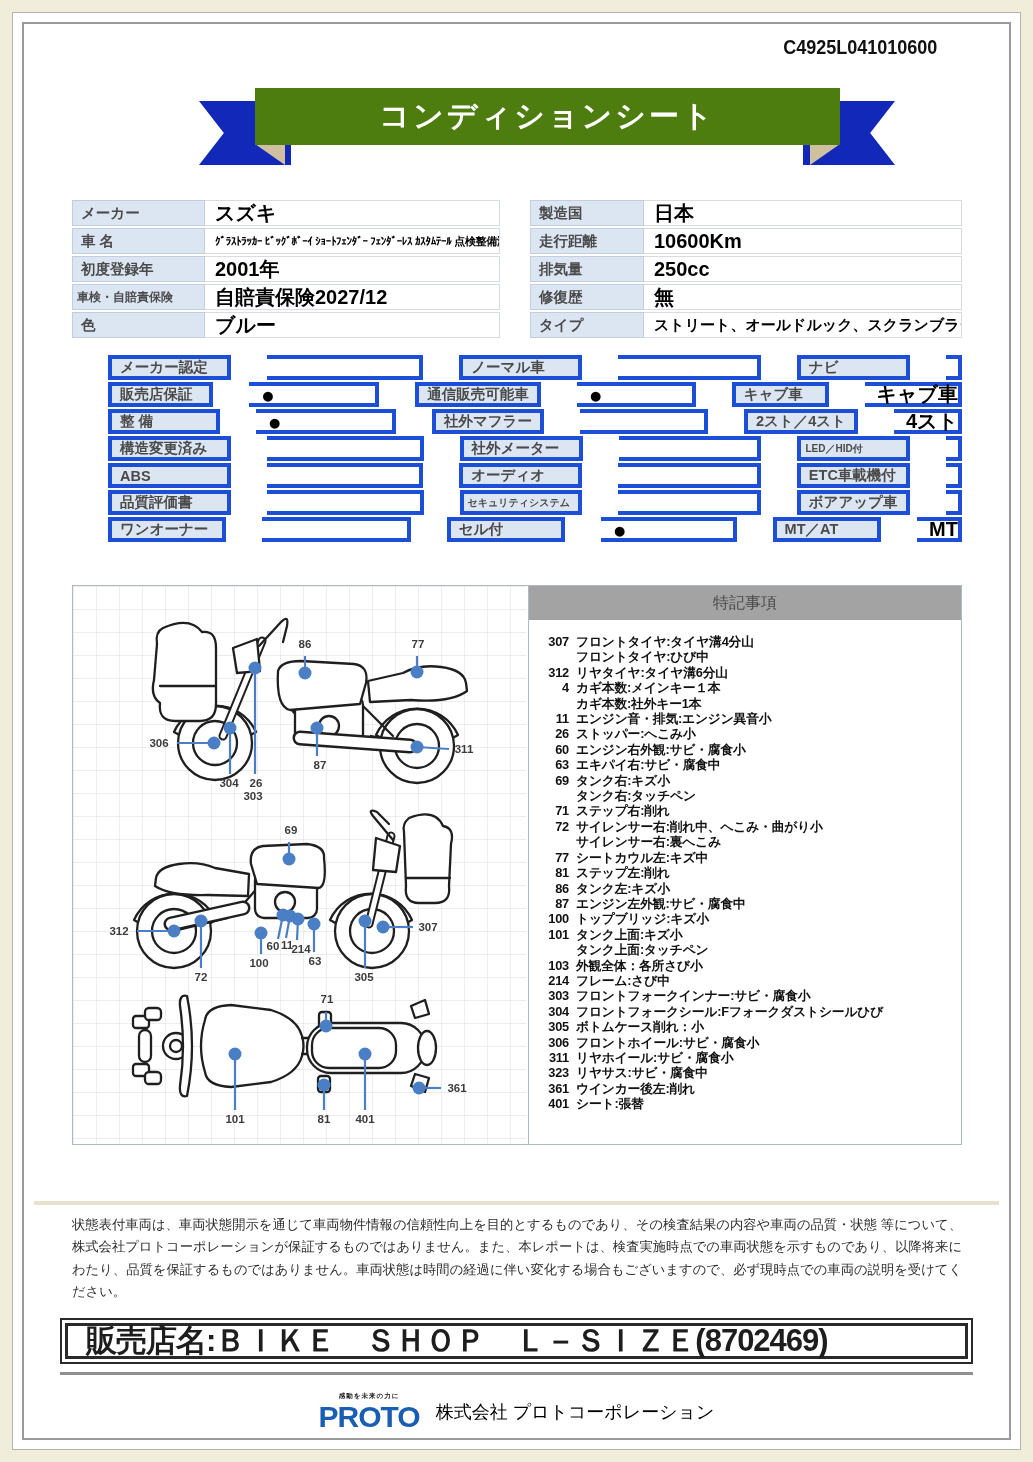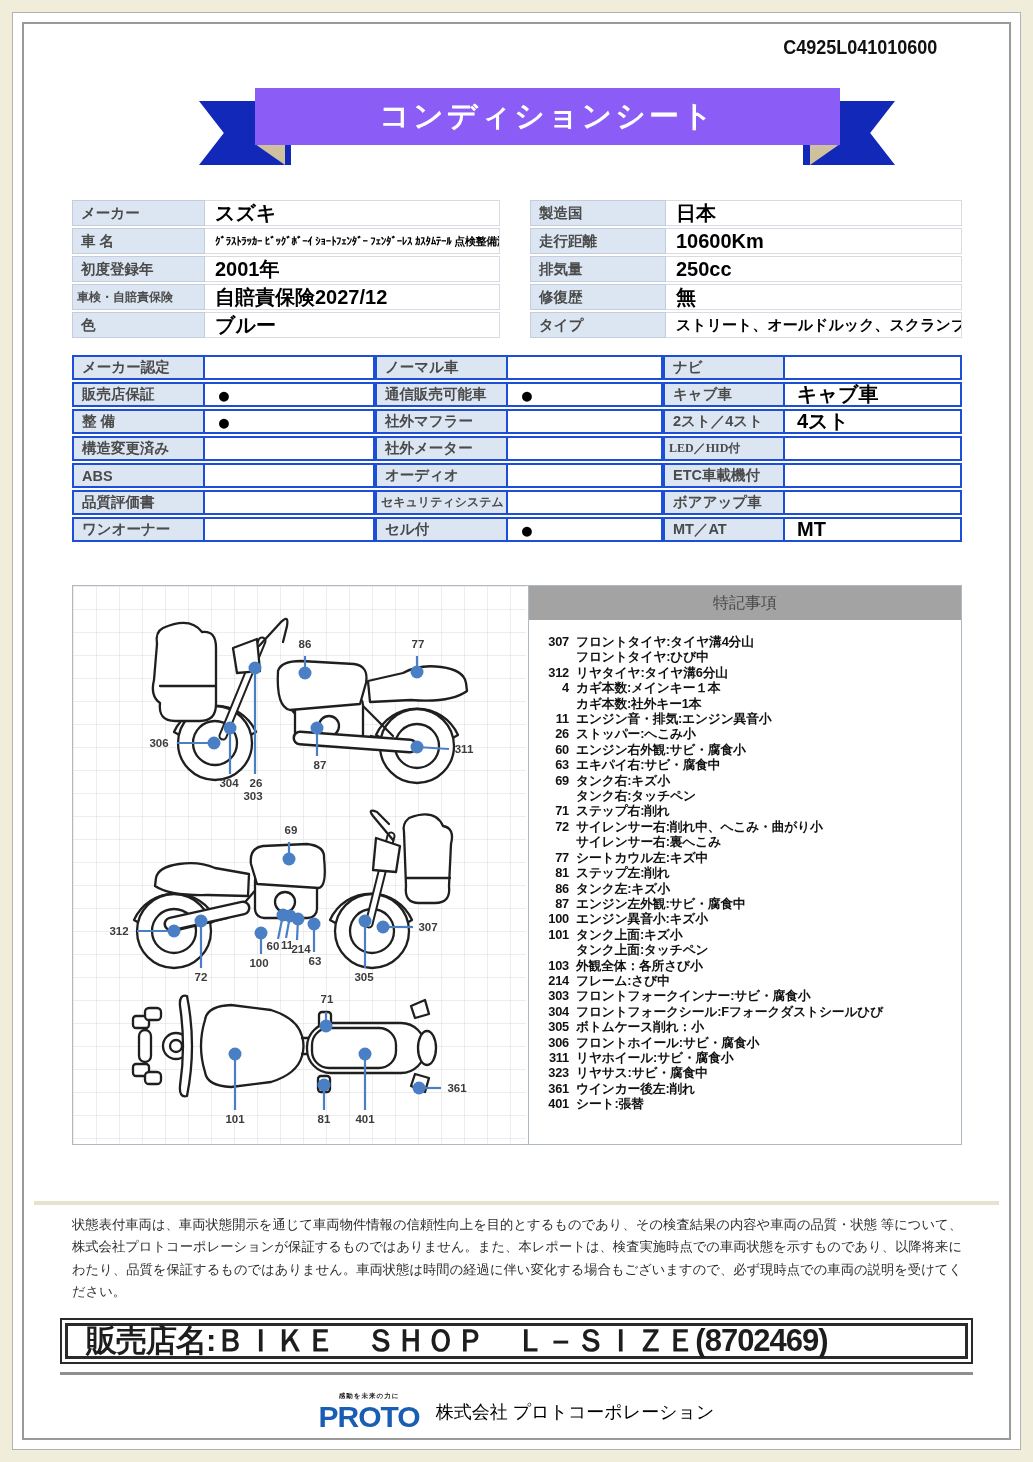--- a/index.html
+++ b/index.html
@@ -7,42 +7,42 @@
   .card{position:absolute;left:12px;top:12px;right:12px;bottom:12px;background:#fff;border:1px solid #b3b3b3;}
   .card-inner{position:absolute;left:9px;top:9px;right:9px;bottom:9px;border:2px solid #9a9a9a;}
   .code{position:absolute;top:36px;right:96px;font-size:20px;font-weight:bold;color:#111;transform:scaleX(.9);transform-origin:right;}
   
   .tail{position:absolute;top:101px;width:92px;height:64px;background:#1128b8;}
   .tail-l{left:199px;clip-path:polygon(0 0,100% 0,100% 100%,0 100%,27% 50%);}
   .tail-r{left:803px;clip-path:polygon(0 0,100% 0,73% 50%,100% 100%,0 100%);}
   .fold{position:absolute;top:144px;width:30px;height:21px;background:#cfc0a0;}
   .fold-l{left:255px;clip-path:polygon(0 0,100% 0,100% 100%);}
   .fold-r{left:810px;clip-path:polygon(0 0,100% 0,0 100%);}
-  .band{position:absolute;left:255px;top:88px;width:585px;height:57px;background:#8b5cf6;z-index:3;
+  .band{position:absolute;left:255px;top:88px;width:585px;height:57px;background:#4d7c0f;z-index:3;
         display:flex;align-items:center;justify-content:center;}
   .band span{color:#fff;font-size:30px;font-weight:bold;letter-spacing:3px;}
   
   .info{position:absolute;top:200px;}
   .info-left{left:72px;width:428px;}
   .info-right{left:530px;width:432px;}
   .irow{display:flex;height:26px;margin-bottom:2px;}
   .ilabel{width:133px;background:#dce6f3;border:1px solid #c3cdde;display:flex;align-items:center;
           padding:0 8px;font-size:14.5px;color:#4a4a4a;font-weight:bold;box-sizing:border-box;white-space:nowrap;}
-  .info-right .ilabel{width:136px;}
+  .info-right .ilabel{width:114px;}
   .ilabel.shrink{font-size:12px;padding:0 4px;}
   .ivalue{flex:1;background:#fff;border:1px solid #d6dbe4;border-left:none;display:flex;align-items:center;
           padding:0 10px;font-weight:bold;font-size:20px;color:#000;box-sizing:border-box;white-space:nowrap;overflow:hidden;}
   .ivalue.med{font-size:15px;}
   .ivalue.tiny{font-size:11px;letter-spacing:-.3px;}
   
   .equip{position:absolute;left:72px;top:355px;width:890px;}
   .erow{display:flex;height:25px;margin-bottom:2px;}
-  .erow>div{box-sizing:border-box;border:2px solid #1d4ed8;display:flex;align-items:center;white-space:nowrap;}
+  .erow>div{box-sizing:border-box;border:4px solid #1d4ed8;display:flex;align-items:center;white-space:nowrap;margin-left:36px;}
   .elabel{background:#dce6f3;padding:0 8px;font-size:14.5px;color:#4a4a4a;font-weight:bold;}
-  .elabel.shrink{font-size:12px;padding:0 4px;font-family:Liberation Serif, serif;}
+  .elabel.shrink{font-size:10px;padding:0 4px;}
   .evalue{background:#fff;border-left:none!important;padding:0 0 0 12px;font-weight:bold;font-size:20px;color:#000;}
   .evalue.dotv{font-size:23px;line-height:0;}
   .erow>div:nth-child(1){width:133px;}
   .erow>div:nth-child(2){width:170px;}
   .erow>div:nth-child(3){width:133px;}
   .erow>div:nth-child(4){width:155px;}
   .erow>div:nth-child(5){width:122px;}
   .erow>div:nth-child(6){flex:1;}
   
   .diagram{position:absolute;left:72px;top:585px;width:890px;height:560px;border:1px solid #b0b8c4;box-sizing:border-box;background:#fff;}
@@ -419,21 +419,21 @@
           <div class="nrow">
             <span class="nnum">86</span>
             <span class="ntext">タンク左:キズ小</span>
           </div>
           <div class="nrow">
             <span class="nnum">87</span>
             <span class="ntext">エンジン左外観:サビ・腐食中</span>
           </div>
           <div class="nrow">
             <span class="nnum">100</span>
-            <span class="ntext">エンジン異音小:キズ小</span>
+            <span class="ntext">トップブリッジ:キズ小</span>
           </div>
           <div class="nrow">
             <span class="nnum">101</span>
             <span class="ntext">タンク上面:キズ小</span>
           </div>
           <div class="nrow">
             <span class="nnum"></span>
             <span class="ntext">タンク上面:タッチペン</span>
           </div>
           <div class="nrow">

